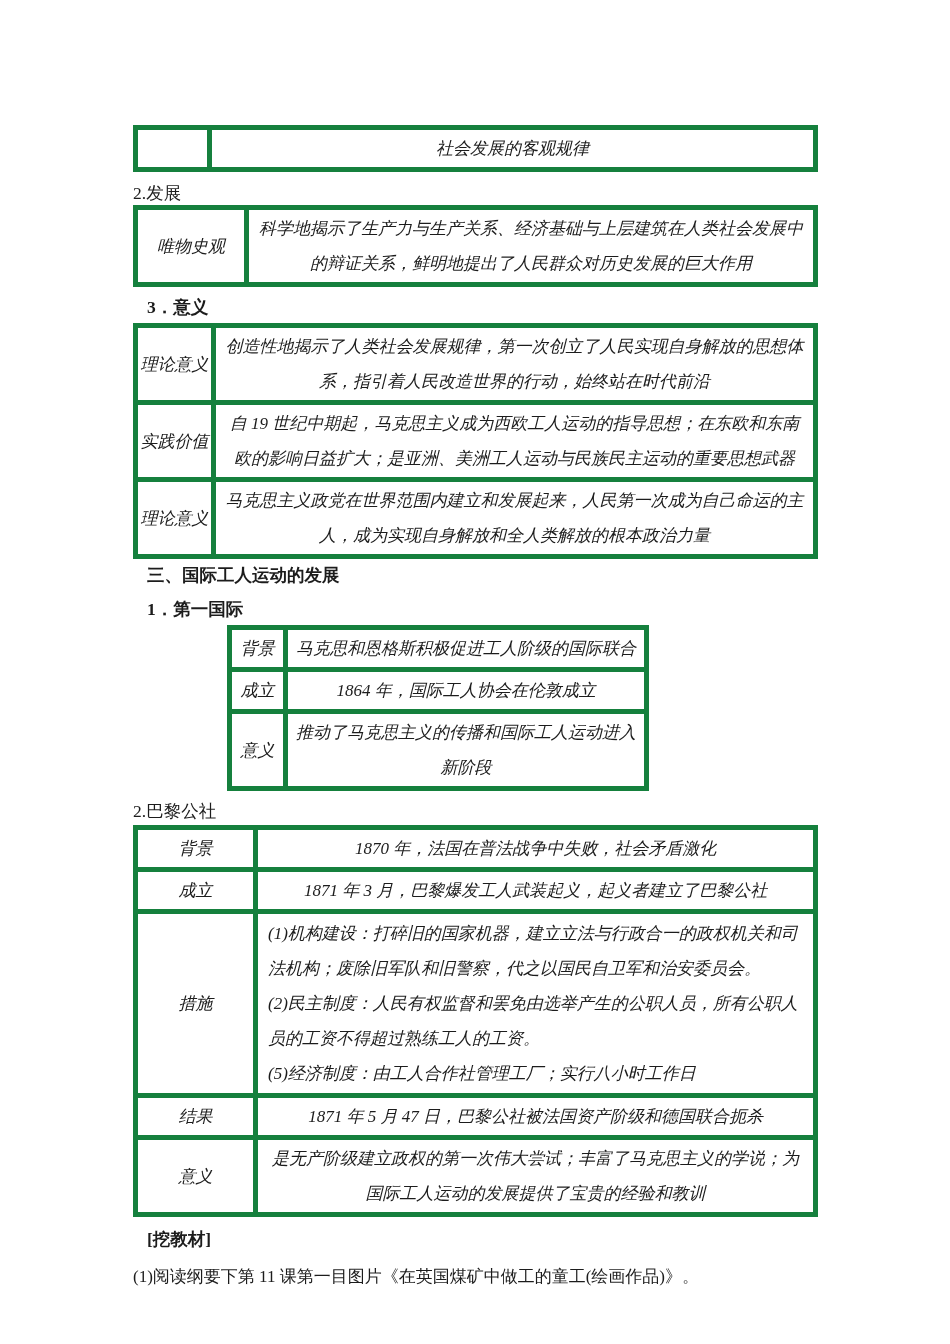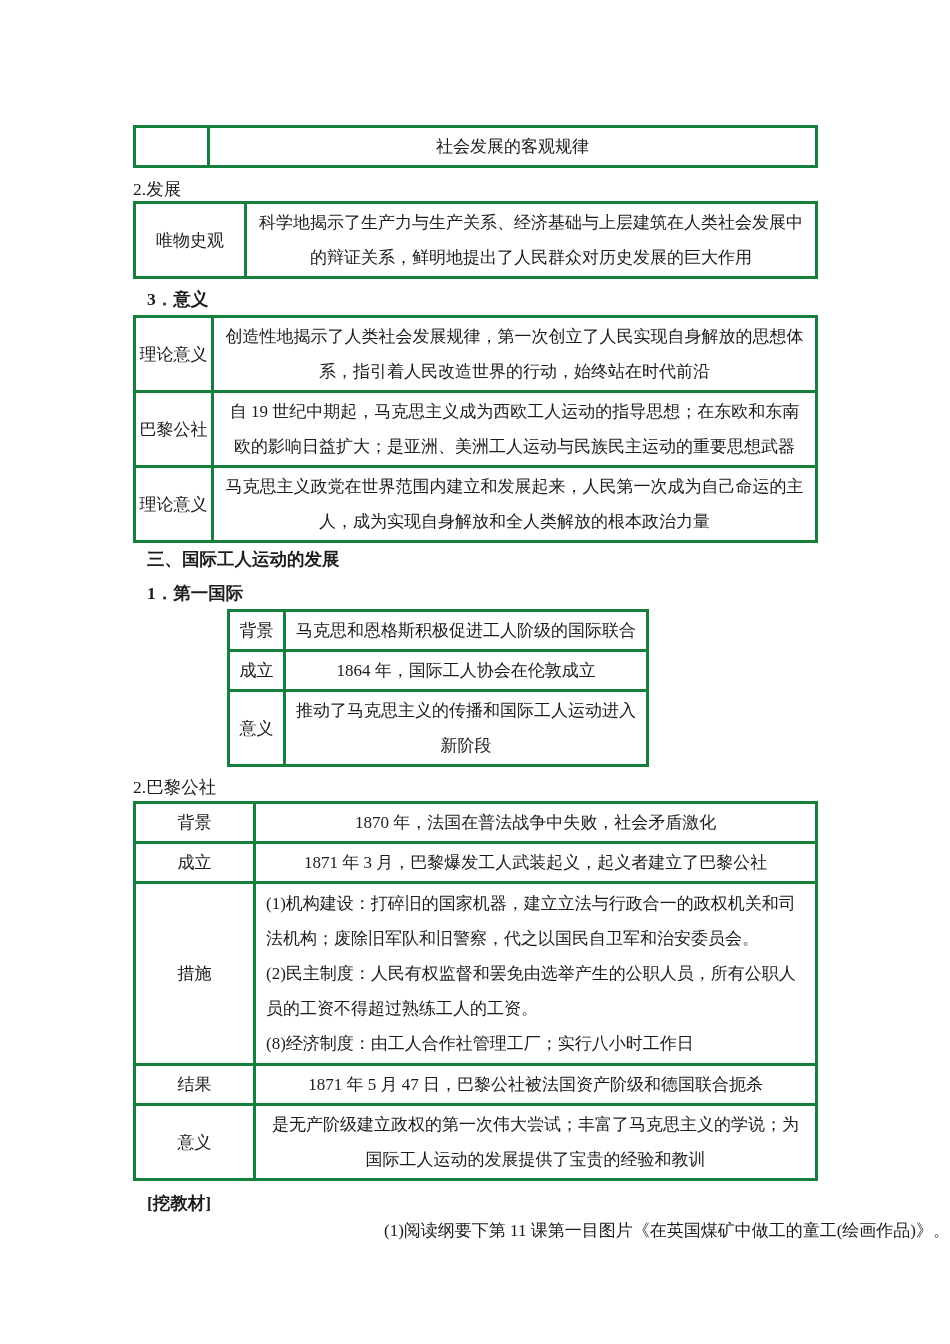--- a/index.html
+++ b/index.html
@@ -13,47 +13,47 @@
     box-sizing:border-box;
     width:950px; height:1344px;
     padding:125px 0 0 133px;
   }
   table {
     border-collapse:collapse;
     table-layout:fixed;
     width:685px;
   }
   td {
-    border:3px solid #15803d;
+    border:5px solid #15803d;
     font-size:17px;
     line-height:35px;
     vertical-align:middle;
     padding:1px 8px;
     word-break:break-all;
+    font-style:italic;
   }
   td.label   { text-align:center; padding:1px 2px; }
   td.center  { text-align:center; }
   td.leftal  { text-align:left; padding:2px 10px; }
   .heading {
     font-size:17.5px;
     line-height:24px;
     white-space:pre;
   }
   .bold { font-weight:bold;margin-left:14px; }
   .mt9  { margin-top:9px; }
   .mt8  { margin-top:8px; }
   .mt4  { margin-top:4px; }
   .mt10 { margin-top:10px; }
   .mt2  { margin-top:2px; }
   .indent-table { margin-left:94px; width:422px; }
   .para {
     font-size:17px;
     line-height:24px;
-    margin-top:4px;
-    text-align:right;
+    margin-top:14px;
   }
   col.c-carry-1 { width:74px; }
   col.c-dev-1   { width:111px; }
   col.c-sig-1   { width:78px; }
   col.c-fi-1    { width:56px; }
   col.c-paris-1 { width:120px; }
   .mslines div { text-align:left; }
 </style>
 </head>
 <body>
@@ -94,21 +94,21 @@
     <colgroup>
         <col class="c-sig-1">
         <col>
       </colgroup>
     <tbody>
         <tr>
       <td class="label">理论意义</td>
       <td class="center">创造性地揭示了人类社会发展规律，第一次创立了人民实现自身解放的思想体系，指引着人民改造世界的行动，始终站在时代前沿</td>
     </tr>
     <tr>
-      <td class="label">巴黎公社</td>
+      <td class="label">实践价值</td>
       <td class="center">自 19 世纪中期起，马克思主义成为西欧工人运动的指导思想；在东欧和东南欧的影响日益扩大；是亚洲、美洲工人运动与民族民主运动的重要思想武器</td>
     </tr>
     <tr>
       <td class="label">理论意义</td>
       <td class="center">马克思主义政党在世界范围内建立和发展起来，人民第一次成为自己命运的主人，成为实现自身解放和全人类解放的根本政治力量</td>
     </tr>
   </tbody>
     </table>
 
   <div class="heading bold mt4">三、国际工人运动的发展</div>
@@ -150,21 +150,21 @@
     </tr>
     <tr>
       <td class="label">成立</td>
       <td class="center">1871 年 3 月，巴黎爆发工人武装起义，起义者建立了巴黎公社</td>
     </tr>
     <tr>
       <td class="label">措施</td>
       <td class="leftal mslines">
         <div>(1)机构建设：打碎旧的国家机器，建立立法与行政合一的政权机关和司法机构；废除旧军队和旧警察，代之以国民自卫军和治安委员会。</div>
         <div>(2)民主制度：人民有权监督和罢免由选举产生的公职人员，所有公职人员的工资不得超过熟练工人的工资。</div>
-        <div>(8)经济制度：由工人合作社管理工厂；实行八小时工作日</div>
+        <div>(5)经济制度：由工人合作社管理工厂；实行八小时工作日</div>
       </td>
     </tr>
     <tr>
       <td class="label">结果</td>
       <td class="center">1871 年 5 月 47 日，巴黎公社被法国资产阶级和德国联合扼杀</td>
     </tr>
     <tr>
       <td class="label">意义</td>
       <td class="center">是无产阶级建立政权的第一次伟大尝试；丰富了马克思主义的学说；为国际工人运动的发展提供了宝贵的经验和教训</td>
     </tr>

